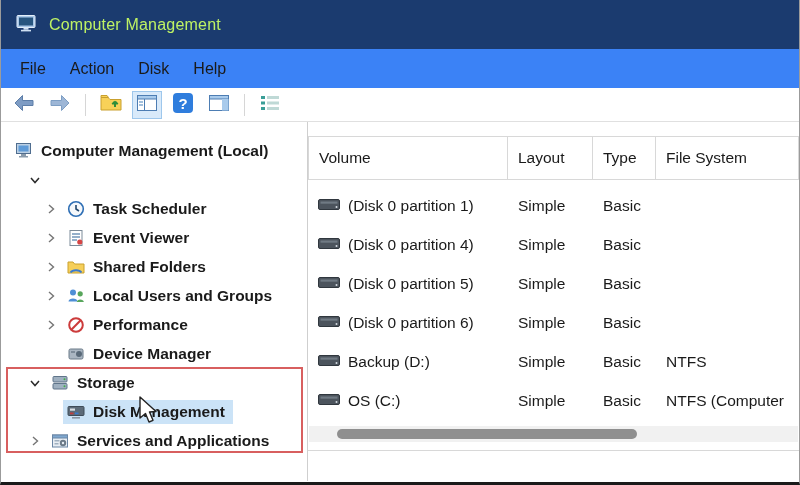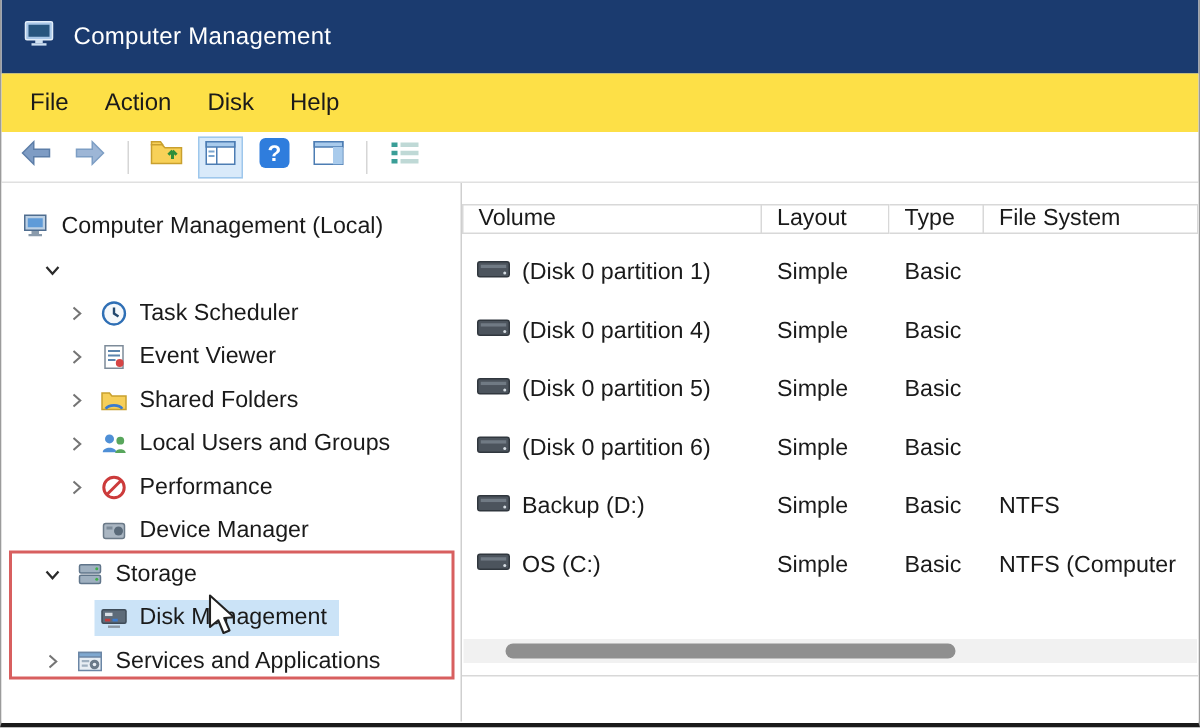--- a/index.html
+++ b/index.html
@@ -4,43 +4,43 @@
 <style>
   * { margin:0; padding:0; box-sizing:border-box; }
   html,body { background:#e9e9e9; }
   body { font-family:"Liberation Sans", sans-serif; color:#1a1a1a; }
   .window{
     position:relative; width:800px; height:485px; background:#fff; overflow:hidden;
     border-left:1px solid #9b9b9b; border-right:1px solid #9b9b9b; border-bottom:3px solid #1a1a1a;
   }
   
   .titlebar{ height:49px; background:#1b3b6f; display:flex; align-items:center; gap:12px; padding:0 14px; }
-  .titlebar .title{ color:#ffffff; font-size:16px; letter-spacing:.2px; }
-  
-  .menubar{ height:39px; display:flex; align-items:flex-start; background:#fde047; padding-left:7px; }
+  .titlebar .title{ color:#bef264; font-size:16px; letter-spacing:.2px; }
+  
+  .menubar{ height:39px; display:flex; align-items:flex-start; background:#3b82f6; padding-left:7px; }
   .menu-item{ padding:0 12px; font-size:16px; height:100%; display:flex; align-items:center; cursor:default; }
   
   .toolbar{ height:34px; display:flex; align-items:center; gap:6px; padding-left:8px; background:#fff; border-bottom:1px solid #e0e0e0; }
   .tbtn{ width:30px; height:28px; display:flex; align-items:center; justify-content:center; border:1px solid transparent; flex:none; }
   .tbtn.active{ background:#d9eafa; border:1px solid #9ec7ec; }
   .tsep{ width:1px; height:22px; background:#d6d6d6; margin:0 4px; flex:none; }
   
   .main{ display:flex; height:359px; background:#fff; }
   .tree-pane{ width:307px; flex:none; border-right:1px solid #cfcfcf; padding-top:14px; background:#fff; overflow:hidden; }
   .ti{ height:29px; display:flex; align-items:center; font-size:15.5px; white-space:nowrap; }
   .ti .chev{ width:20px; height:16px; display:flex; align-items:center; justify-content:center; flex:none; margin-right:2px; }
-  .ti .body{ display:flex; align-items:center; gap:7px; padding:3px 8px 3px 3px; }
+  .ti .body{ display:flex; align-items:center; gap:7px; padding:3px 8px 3px 3px;font-weight:bold; }
   .ti.selected .body{ background:#cbe3f7; }
   .lvl0{ padding-left:10px; }
   .lvl1{ padding-left:24px; }
   .lvl2{ padding-left:40px; }
   .ticon{ width:20px; height:18px; flex:none; display:flex; align-items:center; justify-content:center; }
   
   .content-pane{ flex:1; min-width:0; display:flex; flex-direction:column; padding-top:14px; background:#fff; }
-  .lv-header{ display:grid; grid-template-columns:200px 85px 63px 1fr; height:20px; flex:none; }
+  .lv-header{ display:grid; grid-template-columns:200px 85px 63px 1fr; height:44px; flex:none; }
   .lv-h{ display:flex; align-items:center; padding-left:10px; font-size:15.5px;
          border-top:1px solid #d8d8d8; border-bottom:1px solid #d8d8d8; border-right:1px solid #d8d8d8; background:#fff; }
   .lv-h:first-child{ border-left:1px solid #d8d8d8; }
   .lv-row{ display:grid; grid-template-columns:200px 85px 63px 1fr; height:27px; flex:none; font-size:15.5px;margin-top:12px; }
   .lv-c{ display:flex; align-items:center; padding-left:10px; white-space:nowrap; overflow:hidden; }
   .lv-c.vol{ gap:8px; }
   .spacer{ flex:1; }
   .hscroll{ height:16px; flex:none; background:#f1f1f1; position:relative; margin:0 1px; }
   .hthumb{ position:absolute; left:28px; top:3px; width:300px; height:10px; background:#8f8f8f; border-radius:5px; }
   .rp-gap{ height:8px; flex:none; }

